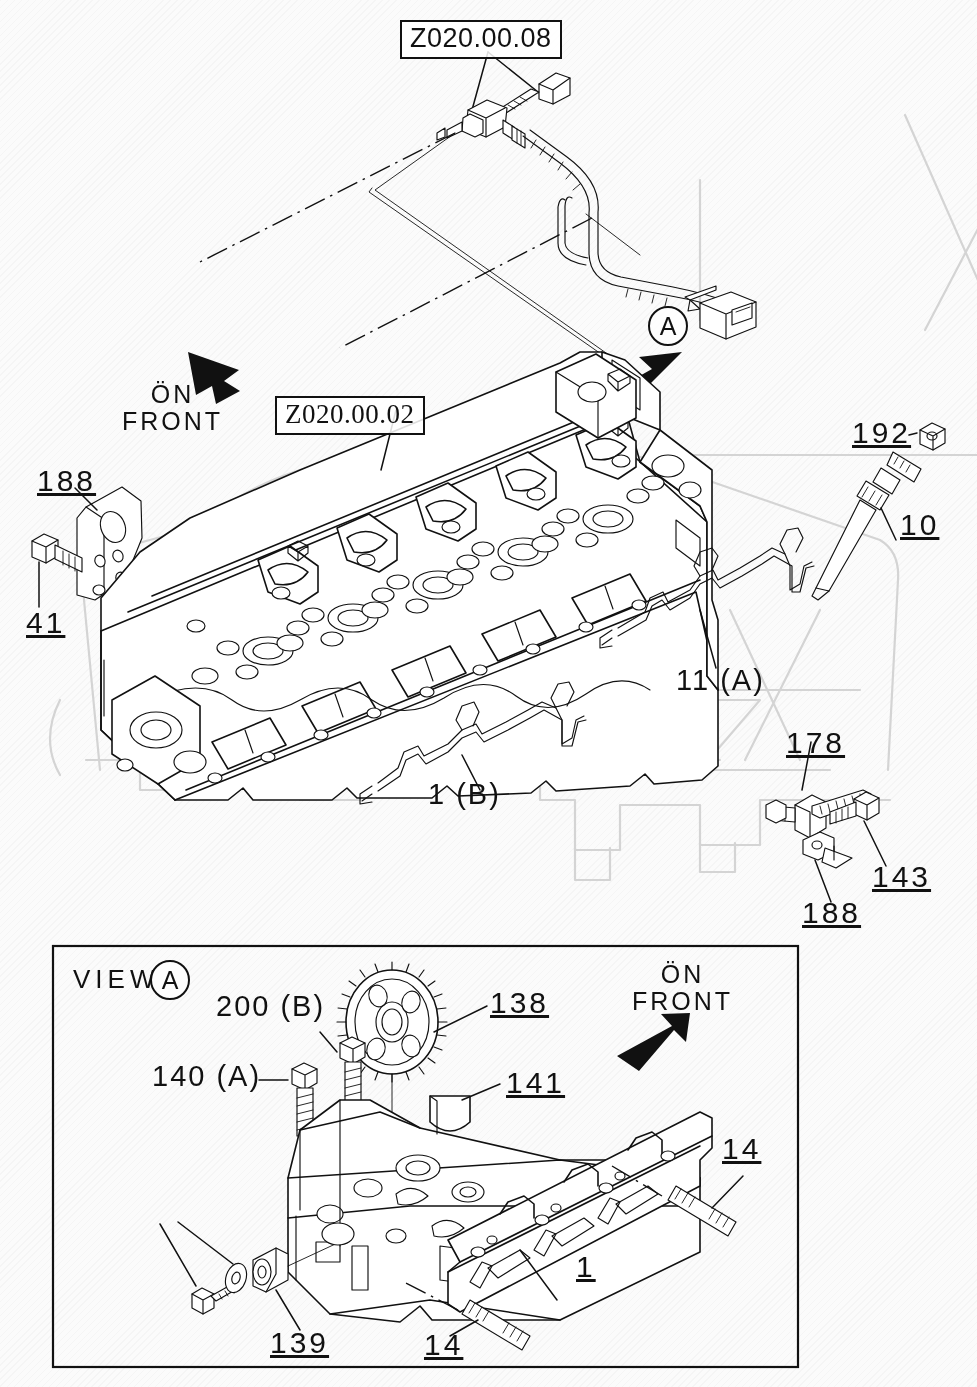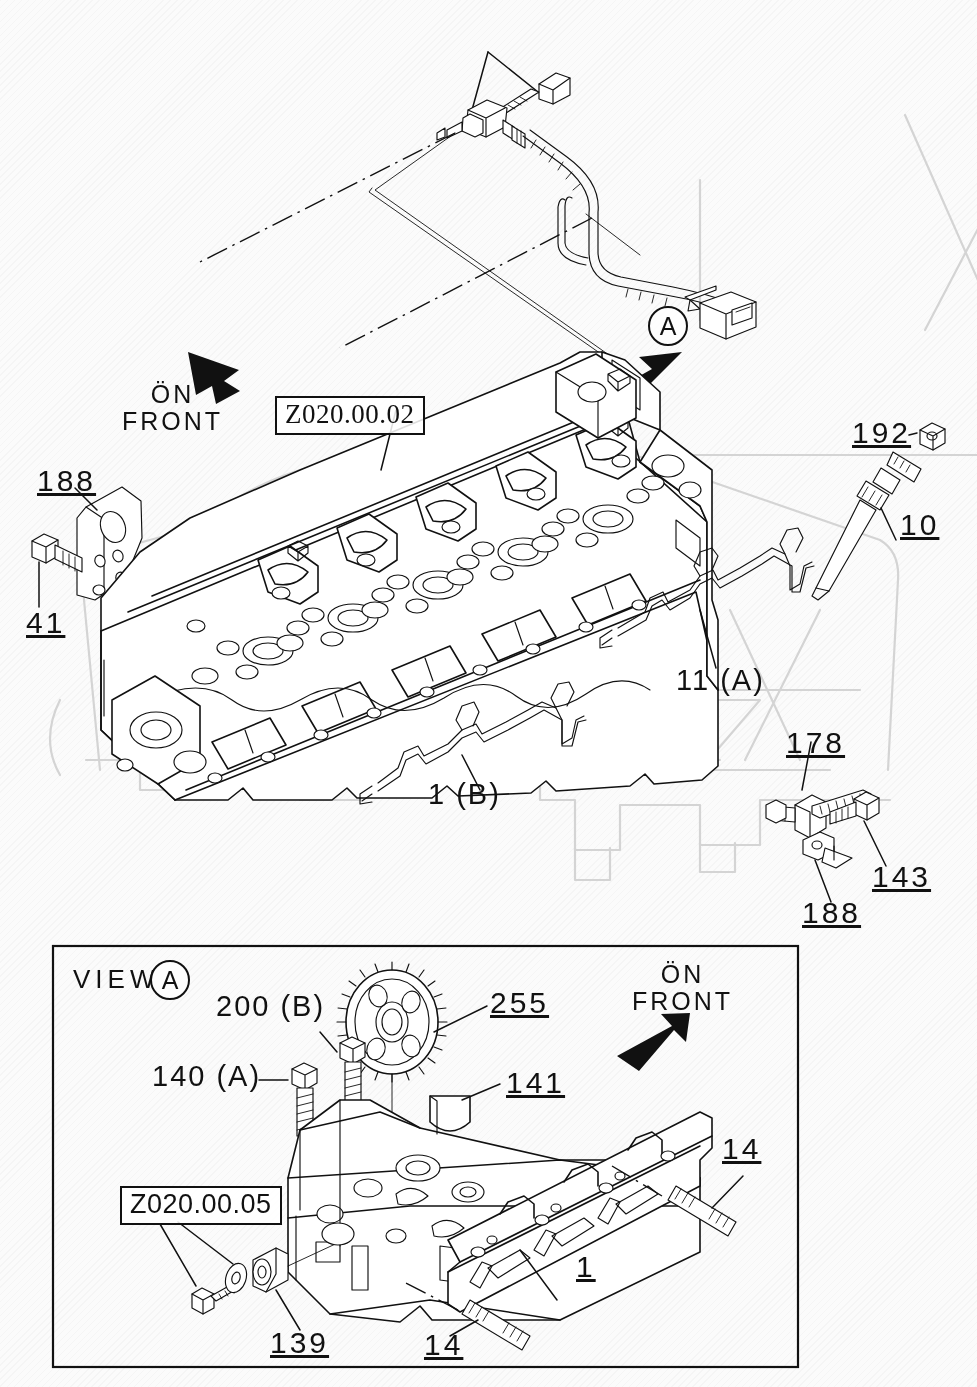--- a/index.html
+++ b/index.html
@@ -574,24 +574,24 @@
       </g>
 
       <path class="hair" d="M288,1266 L344,1240"></path>
       <ellipse class="tf" cx="338" cy="1234" rx="16" ry="11"></ellipse>
     </g>
 
   </svg>
 
   <div id="labels">
 
+    <div class="lbl refbox" style="left:400px; top:20px;">Z020.00.08</div>
 
     <div class="lbl refbox" style="left:275px; top:396px;font-family:Liberation Serif, serif;">Z020.00.02</div>
 
-    <div class="lbl refbox" style="left:120px; top:1186px;">Z020.00.05</div>
 
     <div class="lbl dirtext" style="left:122px; top:382px;">
       <span>ÖN</span>
       <span class="l2">FRONT</span>
     </div>
 
     <div class="lbl dirtext" style="left:632px; top:962px;">
       <span>ÖN</span>
       <span class="l2">FRONT</span>
     </div>
@@ -620,21 +620,21 @@
     <div class="lbl partnum" style="left:786px; top:728px;">178</div>
 
     <div class="lbl partnum" style="left:872px; top:862px;">143</div>
 
     <div class="lbl partnum" style="left:802px; top:898px;">188</div>
 
     <div class="lbl partnum-sm" style="left:216px; top:992px;">200 (B)</div>
 
     <div class="lbl partnum-sm" style="left:152px; top:1062px;">140 (A)</div>
 
-    <div class="lbl partnum" style="left:490px; top:988px;">255</div>
+    <div class="lbl partnum" style="left:490px; top:988px;">138</div>
 
     <div class="lbl partnum" style="left:506px; top:1068px;">141</div>
 
     <div class="lbl partnum" style="left:722px; top:1134px;">14</div>
 
     <div class="lbl partnum" style="left:424px; top:1330px;">14</div>
 
     <div class="lbl partnum" style="left:576px; top:1252px;">1</div>
 
     <div class="lbl partnum" style="left:270px; top:1328px;">139</div>

